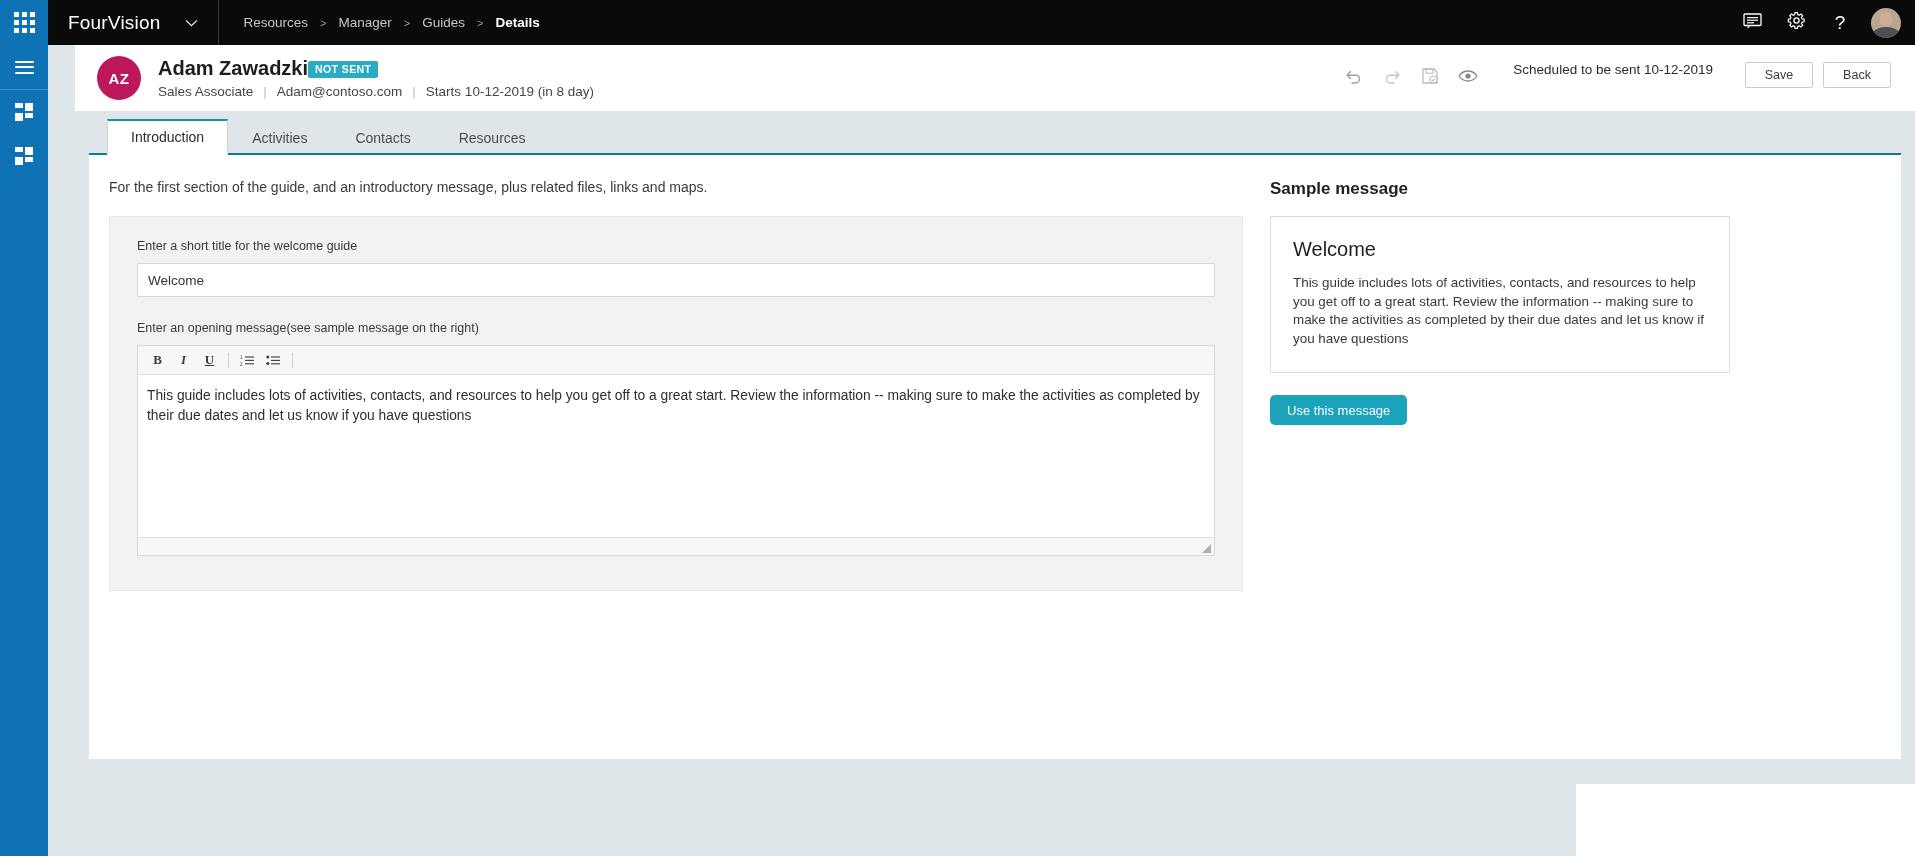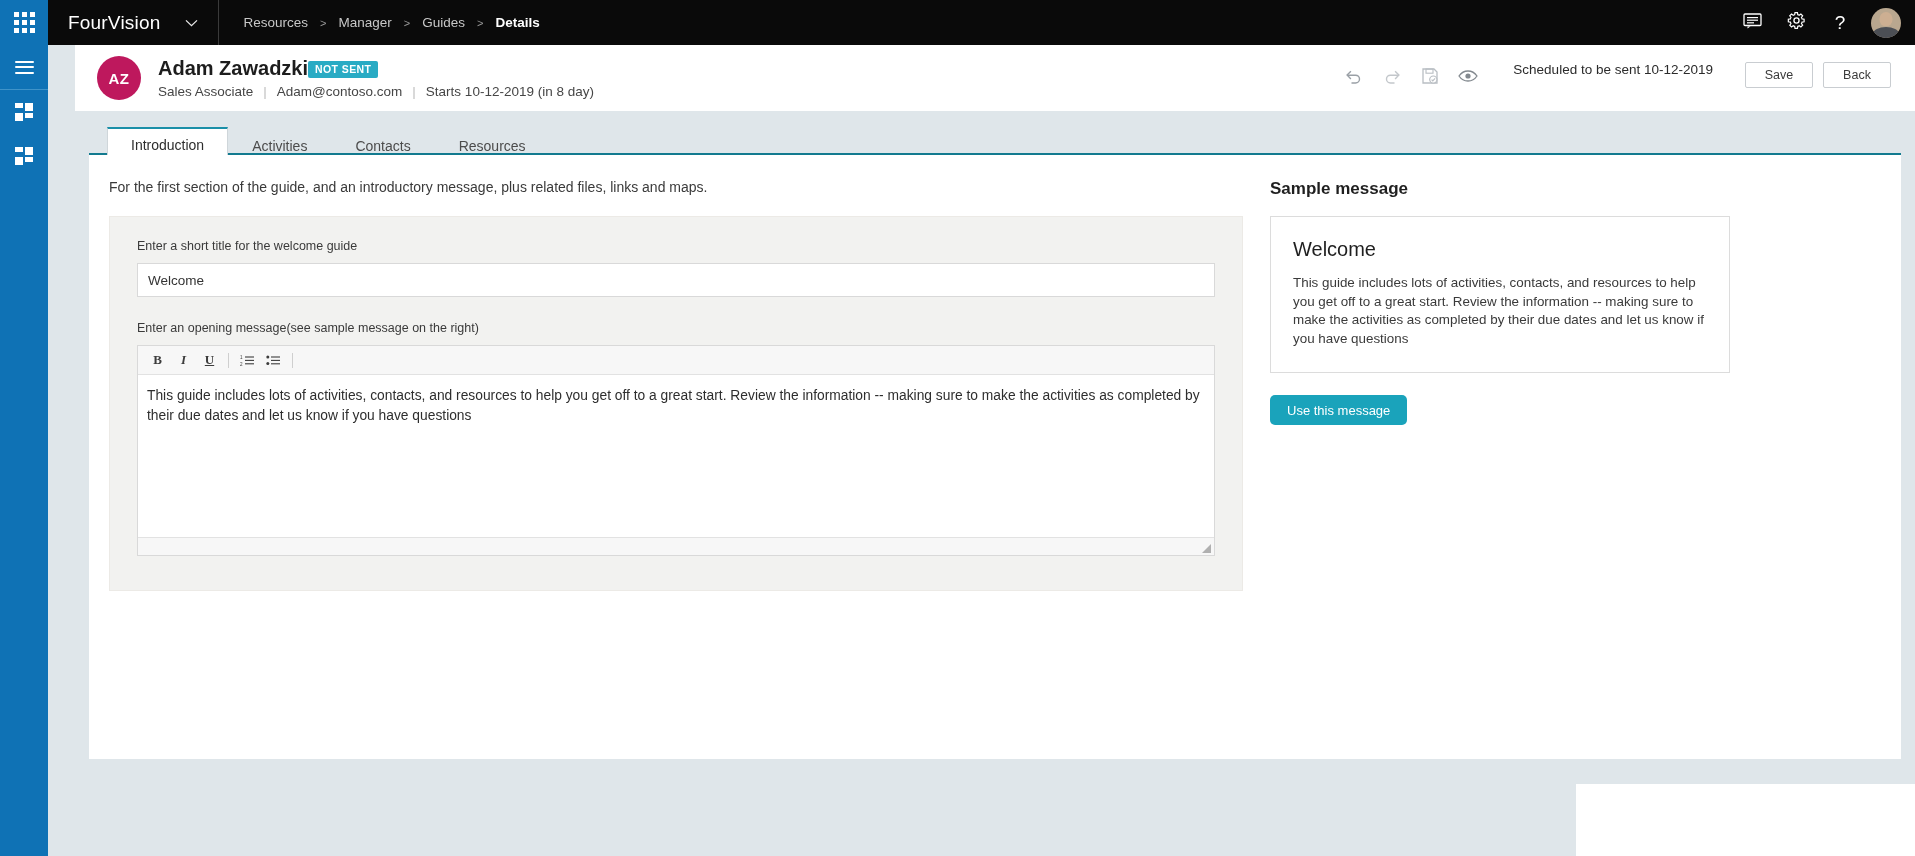--- a/index.html
+++ b/index.html
@@ -247,21 +247,21 @@
     height: 36px;
     padding: 3px 23px;
     display: flex; align-items: center;
     font-size: 14px;
     color: #4c4c4c;
     cursor: pointer;
     background: transparent;
     border: 1px solid transparent;
     border-bottom: none;
     position: relative;
-    top: 10px;
+    top: 2px;
   }
   .tab.active {
     background: #ffffff;
     color: #2d2d2d;
     border: 1px solid #cfd6da;
     border-top: 2px solid #1a8fa8;
     border-bottom: 2px solid #ffffff;
   }
 
   

